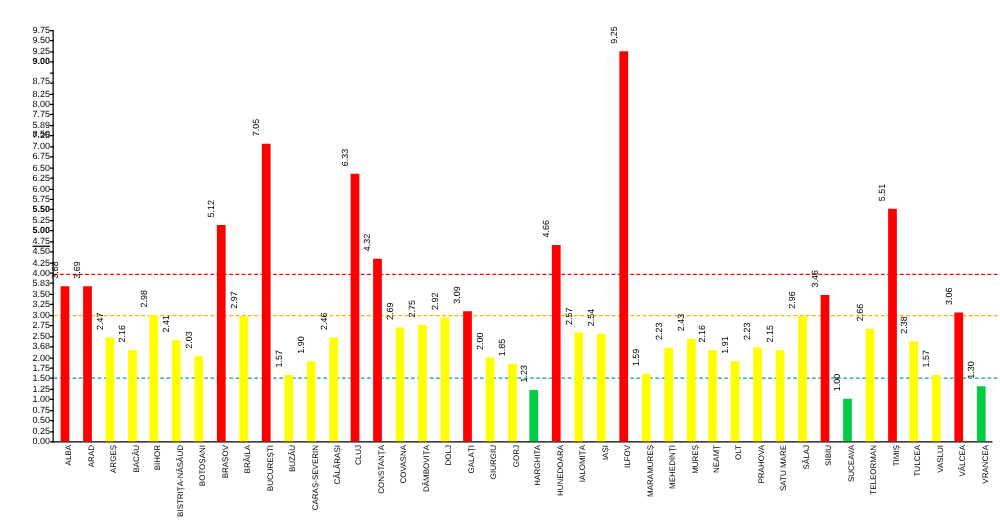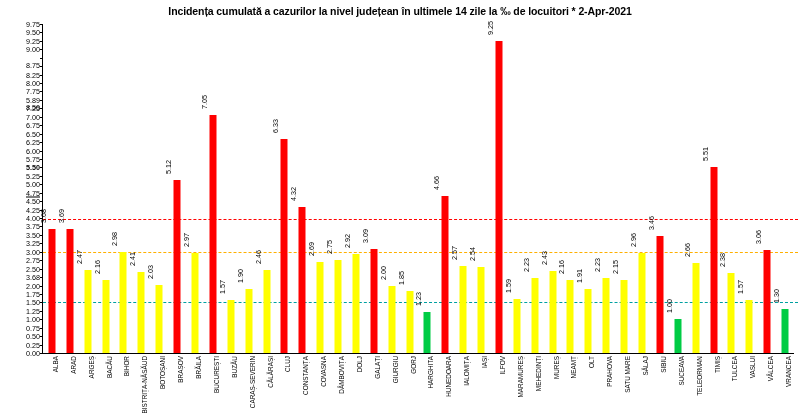--- a/index.html
+++ b/index.html
@@ -118,31 +118,30 @@
   #legend-box .hl {
     color: #c00000;
     font-weight: bold;
   }
 </style>
 </head>
 <body>
 
 <div id="chart-root">
 
-  <div id="chart-title">Incidența cumulată a cazurilor la nivel județean în ultimele 14 zile la ‰ de locuitori * 2-Apr-2021</div>
 
   <div id="plot">
     <div id="yaxis">
         <div class="ytick" style="top: 0px;">9.75</div>
         <div class="ytick-mark" style="top: 0px;"></div>
         <div class="ytick" style="top: 8.4359px;">9.50</div>
         <div class="ytick-mark" style="top: 8.4359px;"></div>
         <div class="ytick" style="top: 16.8718px;">9.25</div>
         <div class="ytick-mark" style="top: 16.8718px;"></div>
-        <div class="ytick" style="top: 25.3077px;">9.00</div>
+        <div class="ytick" style="top: 25.3077px; font-weight: bold;">9.00</div>
         <div class="ytick-mark" style="top: 25.3077px;"></div>
         <div class="ytick" style="top: 41px;">8.75</div>
         <div class="ytick-mark" style="top: 33.7436px;"></div>
         <div class="ytick" style="top: 42.1795px; margin-top: 41px;">8.50</div>
         <div class="ytick-mark" style="top: 42.1795px;"></div>
         <div class="ytick" style="top: 50.6154px;">8.25</div>
         <div class="ytick-mark" style="top: 50.6154px;"></div>
         <div class="ytick" style="top: 59.0513px;">8.00</div>
         <div class="ytick-mark" style="top: 59.0513px;"></div>
         <div class="ytick" style="top: 67.4872px;">7.75</div>
@@ -160,31 +159,31 @@
         <div class="ytick" style="top: 118.103px;">6.25</div>
         <div class="ytick-mark" style="top: 118.103px;"></div>
         <div class="ytick" style="top: 126.538px;">6.00</div>
         <div class="ytick-mark" style="top: 126.538px;"></div>
         <div class="ytick" style="top: 134.974px;">5.75</div>
         <div class="ytick-mark" style="top: 134.974px;"></div>
         <div class="ytick" style="top: 143.41px; font-weight: bold;">5.50</div>
         <div class="ytick-mark" style="top: 143.41px;"></div>
         <div class="ytick" style="top: 151.846px;">5.25</div>
         <div class="ytick-mark" style="top: 151.846px;"></div>
-        <div class="ytick" style="top: 160.282px;">5.00</div>
+        <div class="ytick" style="top: 160.282px; font-weight: bold;">5.00</div>
         <div class="ytick-mark" style="top: 160.282px;"></div>
         <div class="ytick" style="top: 168.718px; text-decoration: underline;">4.75</div>
         <div class="ytick-mark" style="top: 168.718px;"></div>
         <div class="ytick" style="top: 177.154px;">4.50</div>
         <div class="ytick-mark" style="top: 177.154px;"></div>
         <div class="ytick" style="top: 185.59px;">4.25</div>
         <div class="ytick-mark" style="top: 185.59px;"></div>
         <div class="ytick" style="top: 194.026px;">4.00</div>
         <div class="ytick-mark" style="top: 194.026px;"></div>
-        <div class="ytick" style="top: 202.462px;">3.75</div>
+        <div class="ytick" style="top: 202.462px;">5.83</div>
         <div class="ytick-mark" style="top: 202.462px;"></div>
         <div class="ytick" style="top: 210.897px;">3.50</div>
         <div class="ytick-mark" style="top: 210.897px;"></div>
         <div class="ytick" style="top: 219.333px;">3.25</div>
         <div class="ytick-mark" style="top: 219.333px;"></div>
         <div class="ytick" style="top: 227.769px;">3.00</div>
         <div class="ytick-mark" style="top: 227.769px;"></div>
         <div class="ytick" style="top: 236.205px;">2.75</div>
         <div class="ytick-mark" style="top: 236.205px;"></div>
         <div class="ytick" style="top: 244.641px;">2.50</div>

